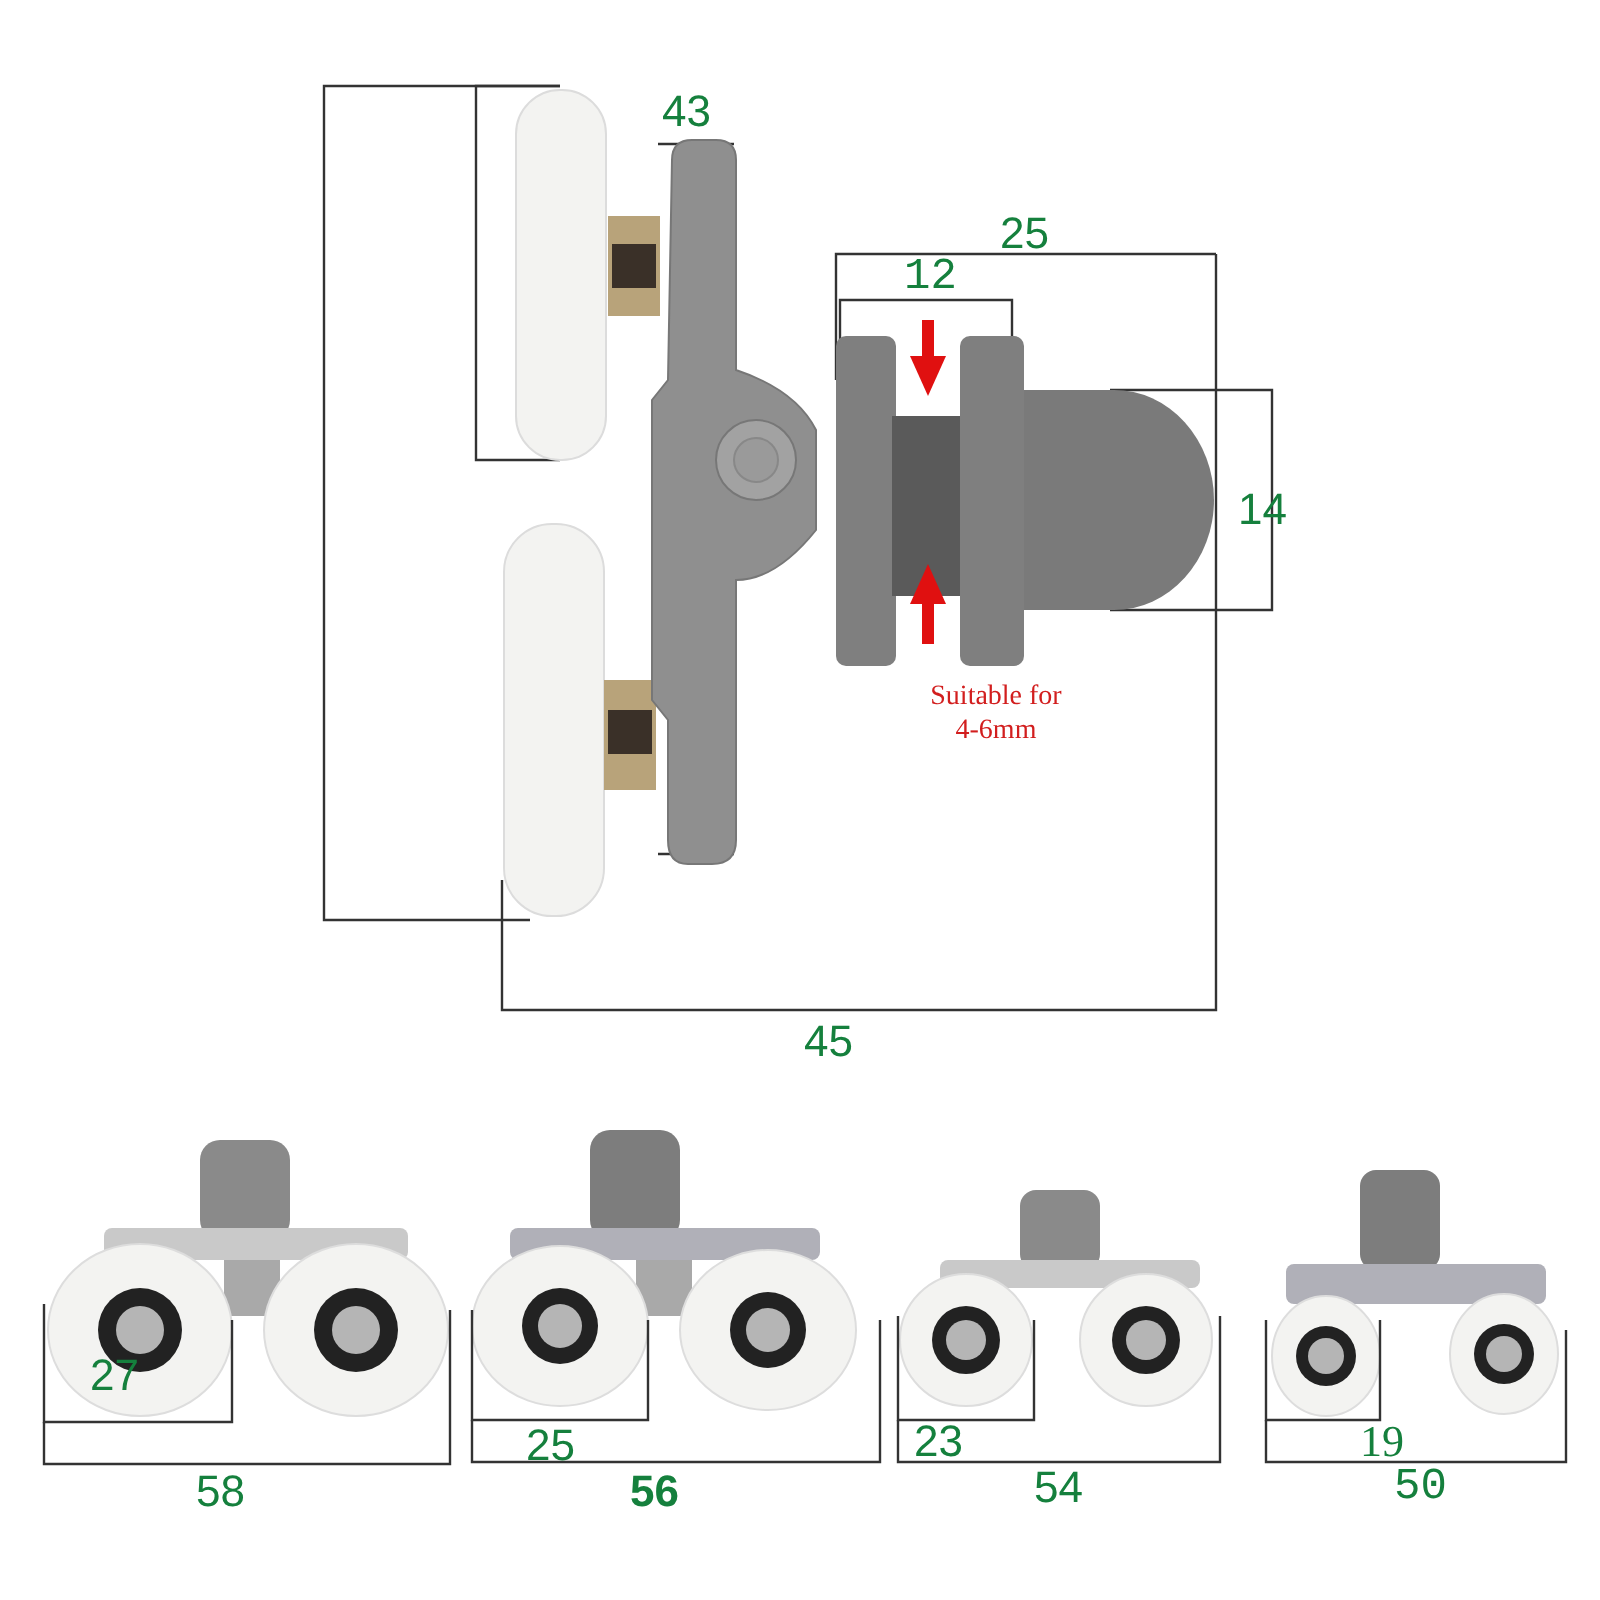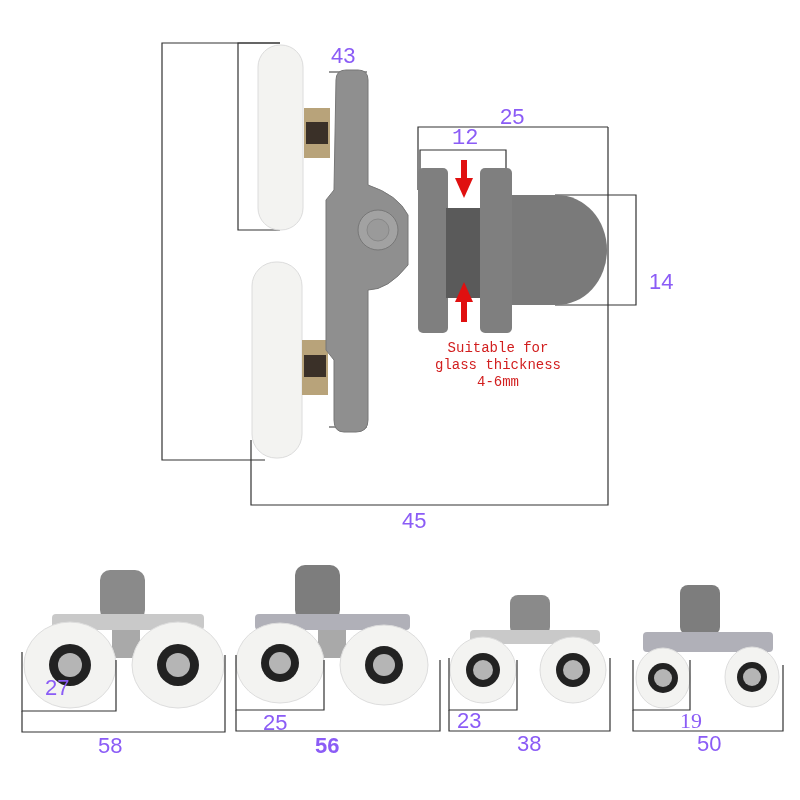--- a/index.html
+++ b/index.html
@@ -1,18 +1,18 @@
 <!DOCTYPE html>
 <html><head>
 <meta charset="utf-8">
 <style>
   html, body { margin: 0; padding: 0; background: #ffffff; }
   body { width: 800px; height: 800px; position: relative; overflow: hidden; font-family: "Liberation Sans", sans-serif; }
-  .dim-label { position: absolute; font-family: "Liberation Sans", sans-serif; font-size: 22px; color: #8b5cf6; line-height: 1; }
-  .note { position: absolute; color: #d21e1e; font-family: Liberation Mono, monospace; font-size: 14px; text-align: center; line-height: 17px; }
+  .dim-label { position: absolute; font-family: "Liberation Sans", sans-serif; font-size: 22px; color: #15803d; line-height: 1; }
+  .note { position: absolute; color: #d21e1e; font-family: Liberation Serif, serif; font-size: 14px; text-align: center; line-height: 17px; }
   svg { position: absolute; left: 0; top: 0; }
 </style>
 </head>
 <body>
 
 <svg width="800" height="800" viewBox="0 0 800 800">
 
   <g stroke="#333" stroke-width="1.2" fill="none">
 
     <polyline points="280,43 162,43 162,460 265,460"></polyline>
@@ -115,29 +115,28 @@
     <polyline points="449,658 449,710 517,710 517,660"></polyline>
     <polyline points="449,710 449,731 610,731 610,658"></polyline>
     <polyline points="633,660 633,710 690,710 690,660"></polyline>
     <polyline points="633,710 633,731 783,731 783,665"></polyline>
   </g>
 </svg>
 
 <div class="dim-label" style="left:331px;top:45px;">43</div>
 <div class="dim-label" style="left:500px;top:106px;">25</div>
 <div class="dim-label" style="left:452px;top:128px;font-family:Liberation Mono, monospace;">12</div>
-<div class="dim-label" style="left:649px;top:244px;margin-top:27px;">14</div>
+<div class="dim-label" style="left:619px;top:244px;">14</div>
 <div class="dim-label" style="left:402px;top:510px;">45</div>
 
 <div class="note" style="left:418px;top:340px;width:160px;">
   <div>Suitable for</div>
-  <div>glass thickness</div>
   <div>4-6mm</div>
 </div>
 
 <div class="dim-label" style="left:45px;top:677px;">27</div>
 <div class="dim-label" style="left:98px;top:735px;">58</div>
 <div class="dim-label" style="left:263px;top:712px;">25</div>
 <div class="dim-label" style="left:315px;top:735px;font-weight:bold;">56</div>
 <div class="dim-label" style="left:457px;top:710px;">23</div>
-<div class="dim-label" style="left:517px;top:733px;">38</div>
+<div class="dim-label" style="left:517px;top:733px;">54</div>
 <div class="dim-label" style="left:680px;top:710px;font-family:Liberation Serif, serif;">19</div>
-<div class="dim-label" style="left:697px;top:733px;">50</div>
+<div class="dim-label" style="left:697px;top:733px;font-family:Liberation Mono, monospace;">50</div>
 
 </body></html>

